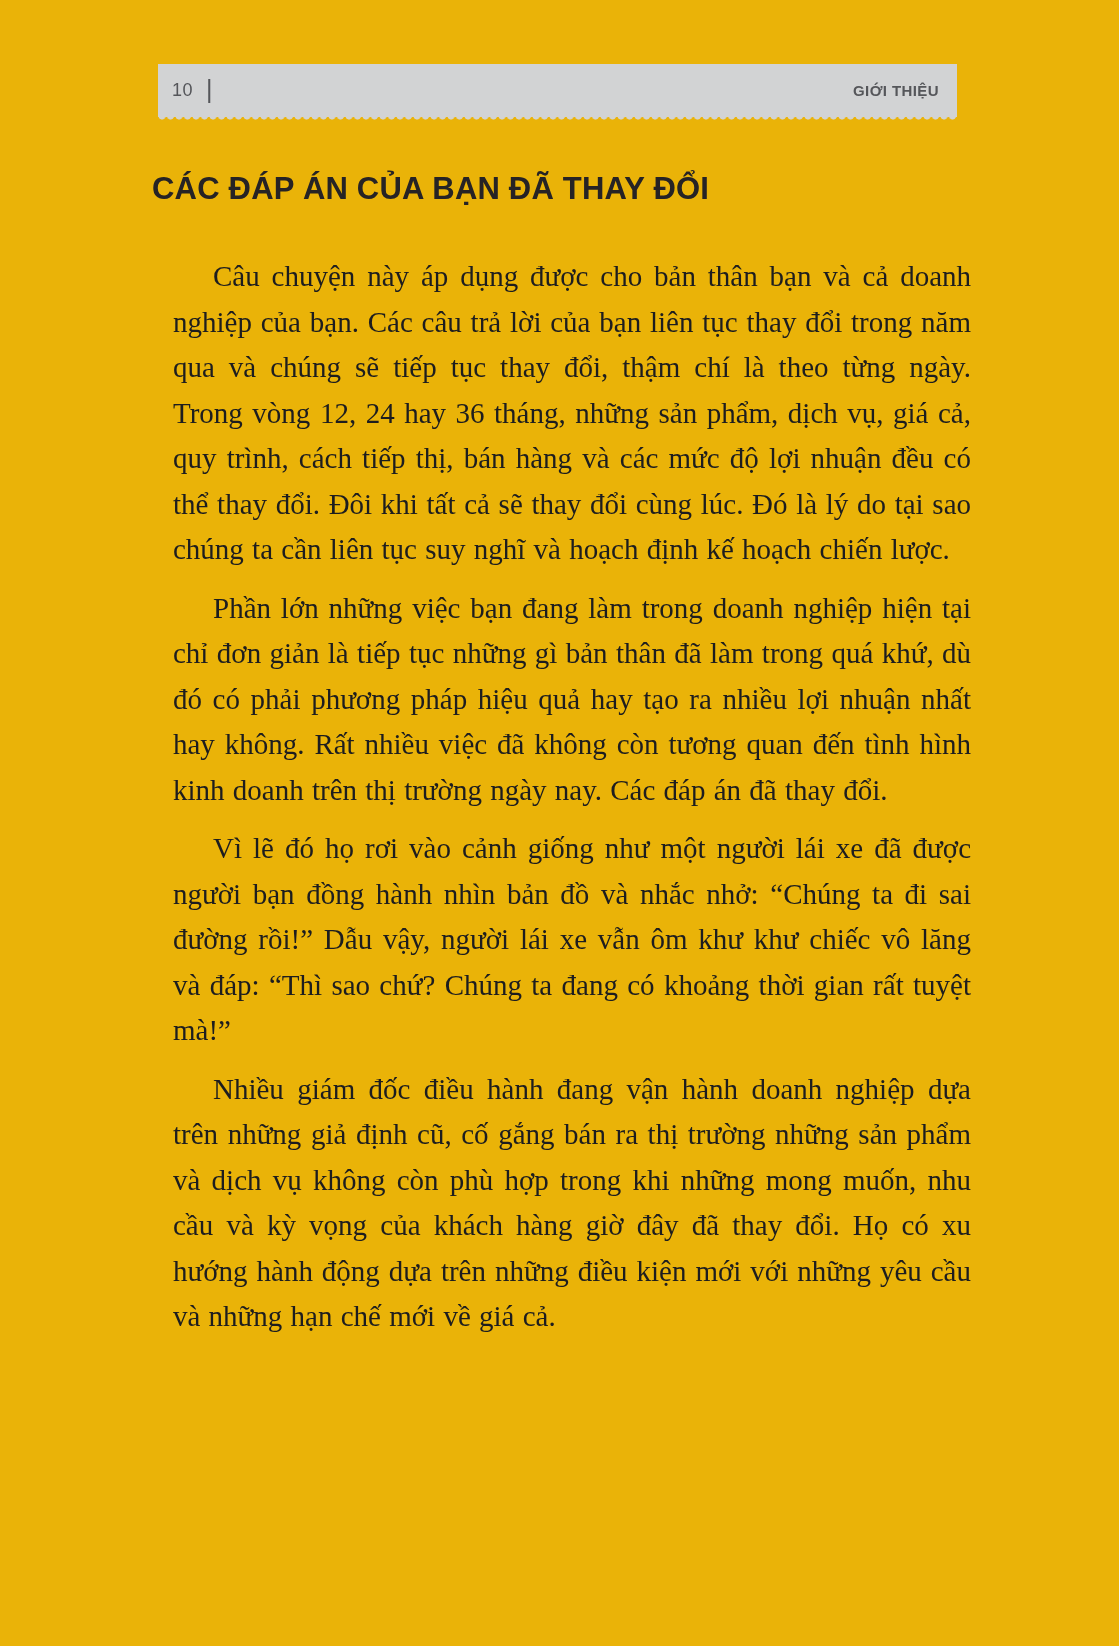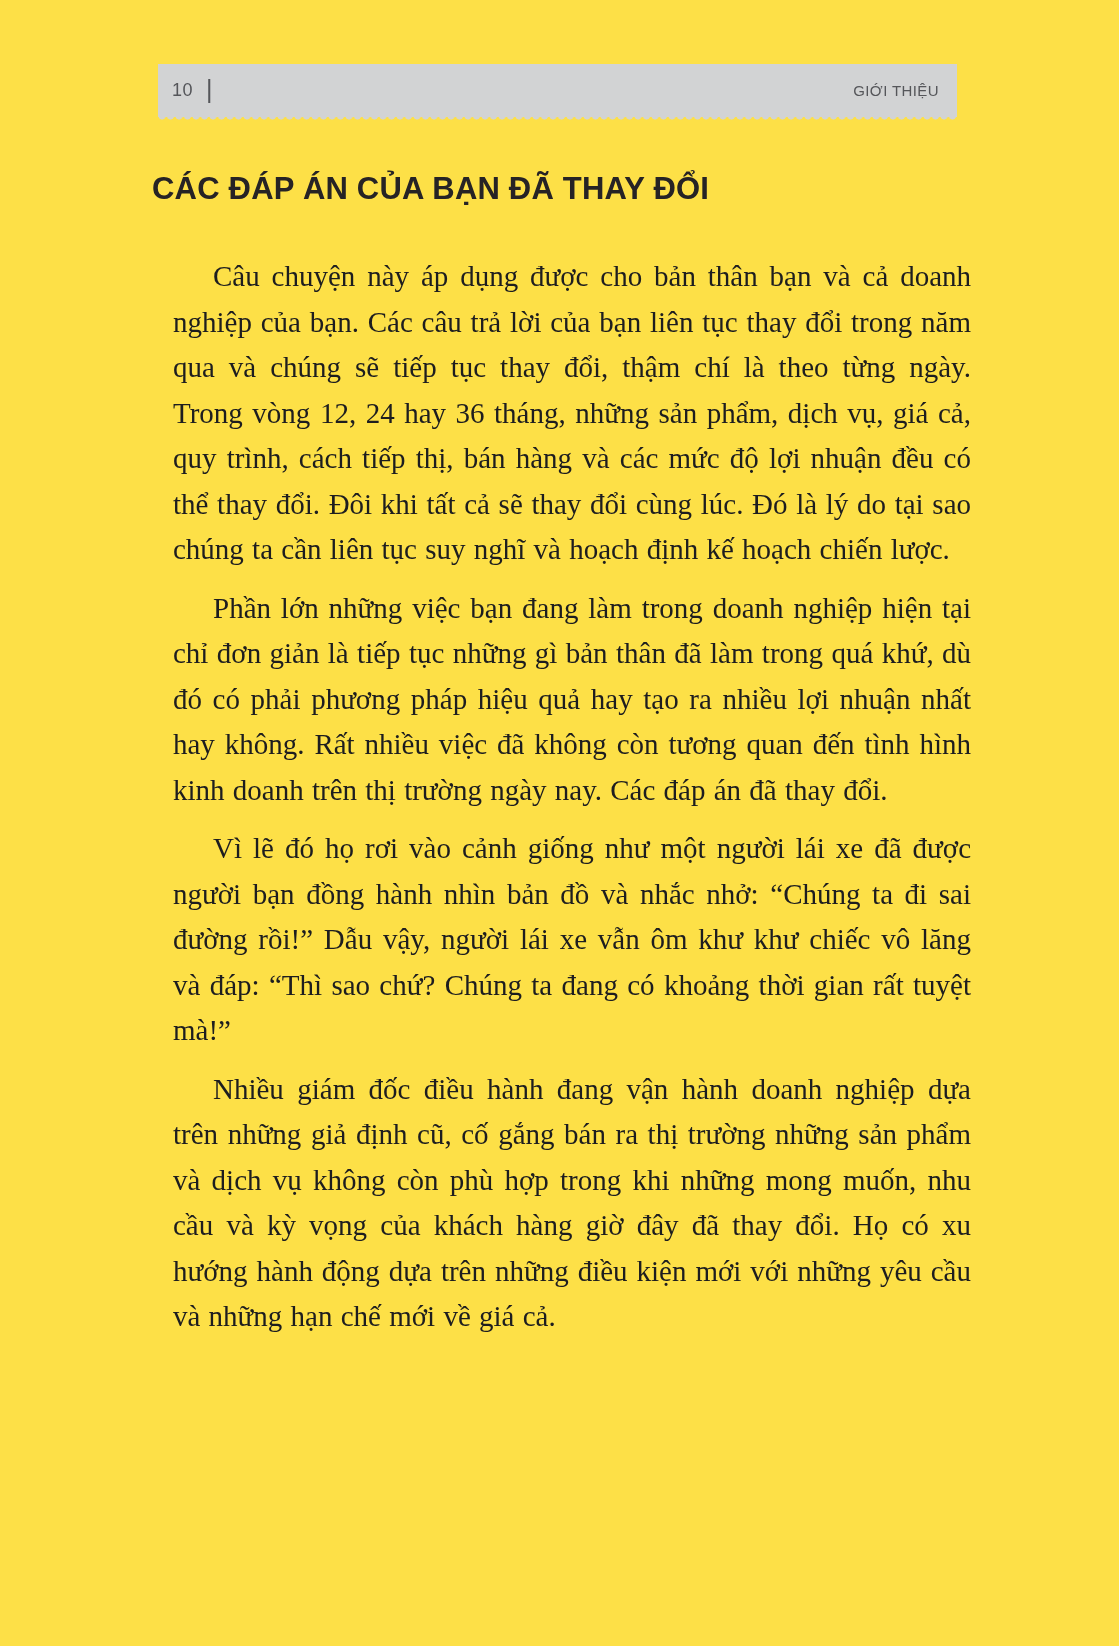--- a/index.html
+++ b/index.html
@@ -4,21 +4,21 @@
 <style>
   * { margin: 0; padding: 0; box-sizing: border-box; }
   html, body { background: #ffffff; }
   body {
     width: 1119px;
     height: 1646px;
     position: relative;
     font-family: "Liberation Serif", "DejaVu Serif", serif;
     overflow: hidden;
   }
-  .page { position: absolute; inset: 0; background: #fde047; }
+  .page { position: absolute; inset: 0; background: #eab308; }
 
   
   .header-bar {
     position: absolute;
     left: 158px;
     top: 64px;
     width: 799px;
     height: 53px;
     background: #d2d3d4;
     display: flex;
@@ -50,21 +50,21 @@
     font-size: 25px;
     font-weight: 400;
     color: #55565a;
     line-height: 1;
     transform: translateY(-1px);
   }
   .section-title {
     font-size: 15px;
     letter-spacing: 0.4px;
     color: #55565a;
-    font-weight: 400;
+    font-weight: 700;
   }
 
   
   .page-title {
     position: absolute;
     left: 152px;
     top: 170px;
     width: 800px;
     font-family: "Liberation Sans", "DejaVu Sans", sans-serif;
     font-weight: 700;

